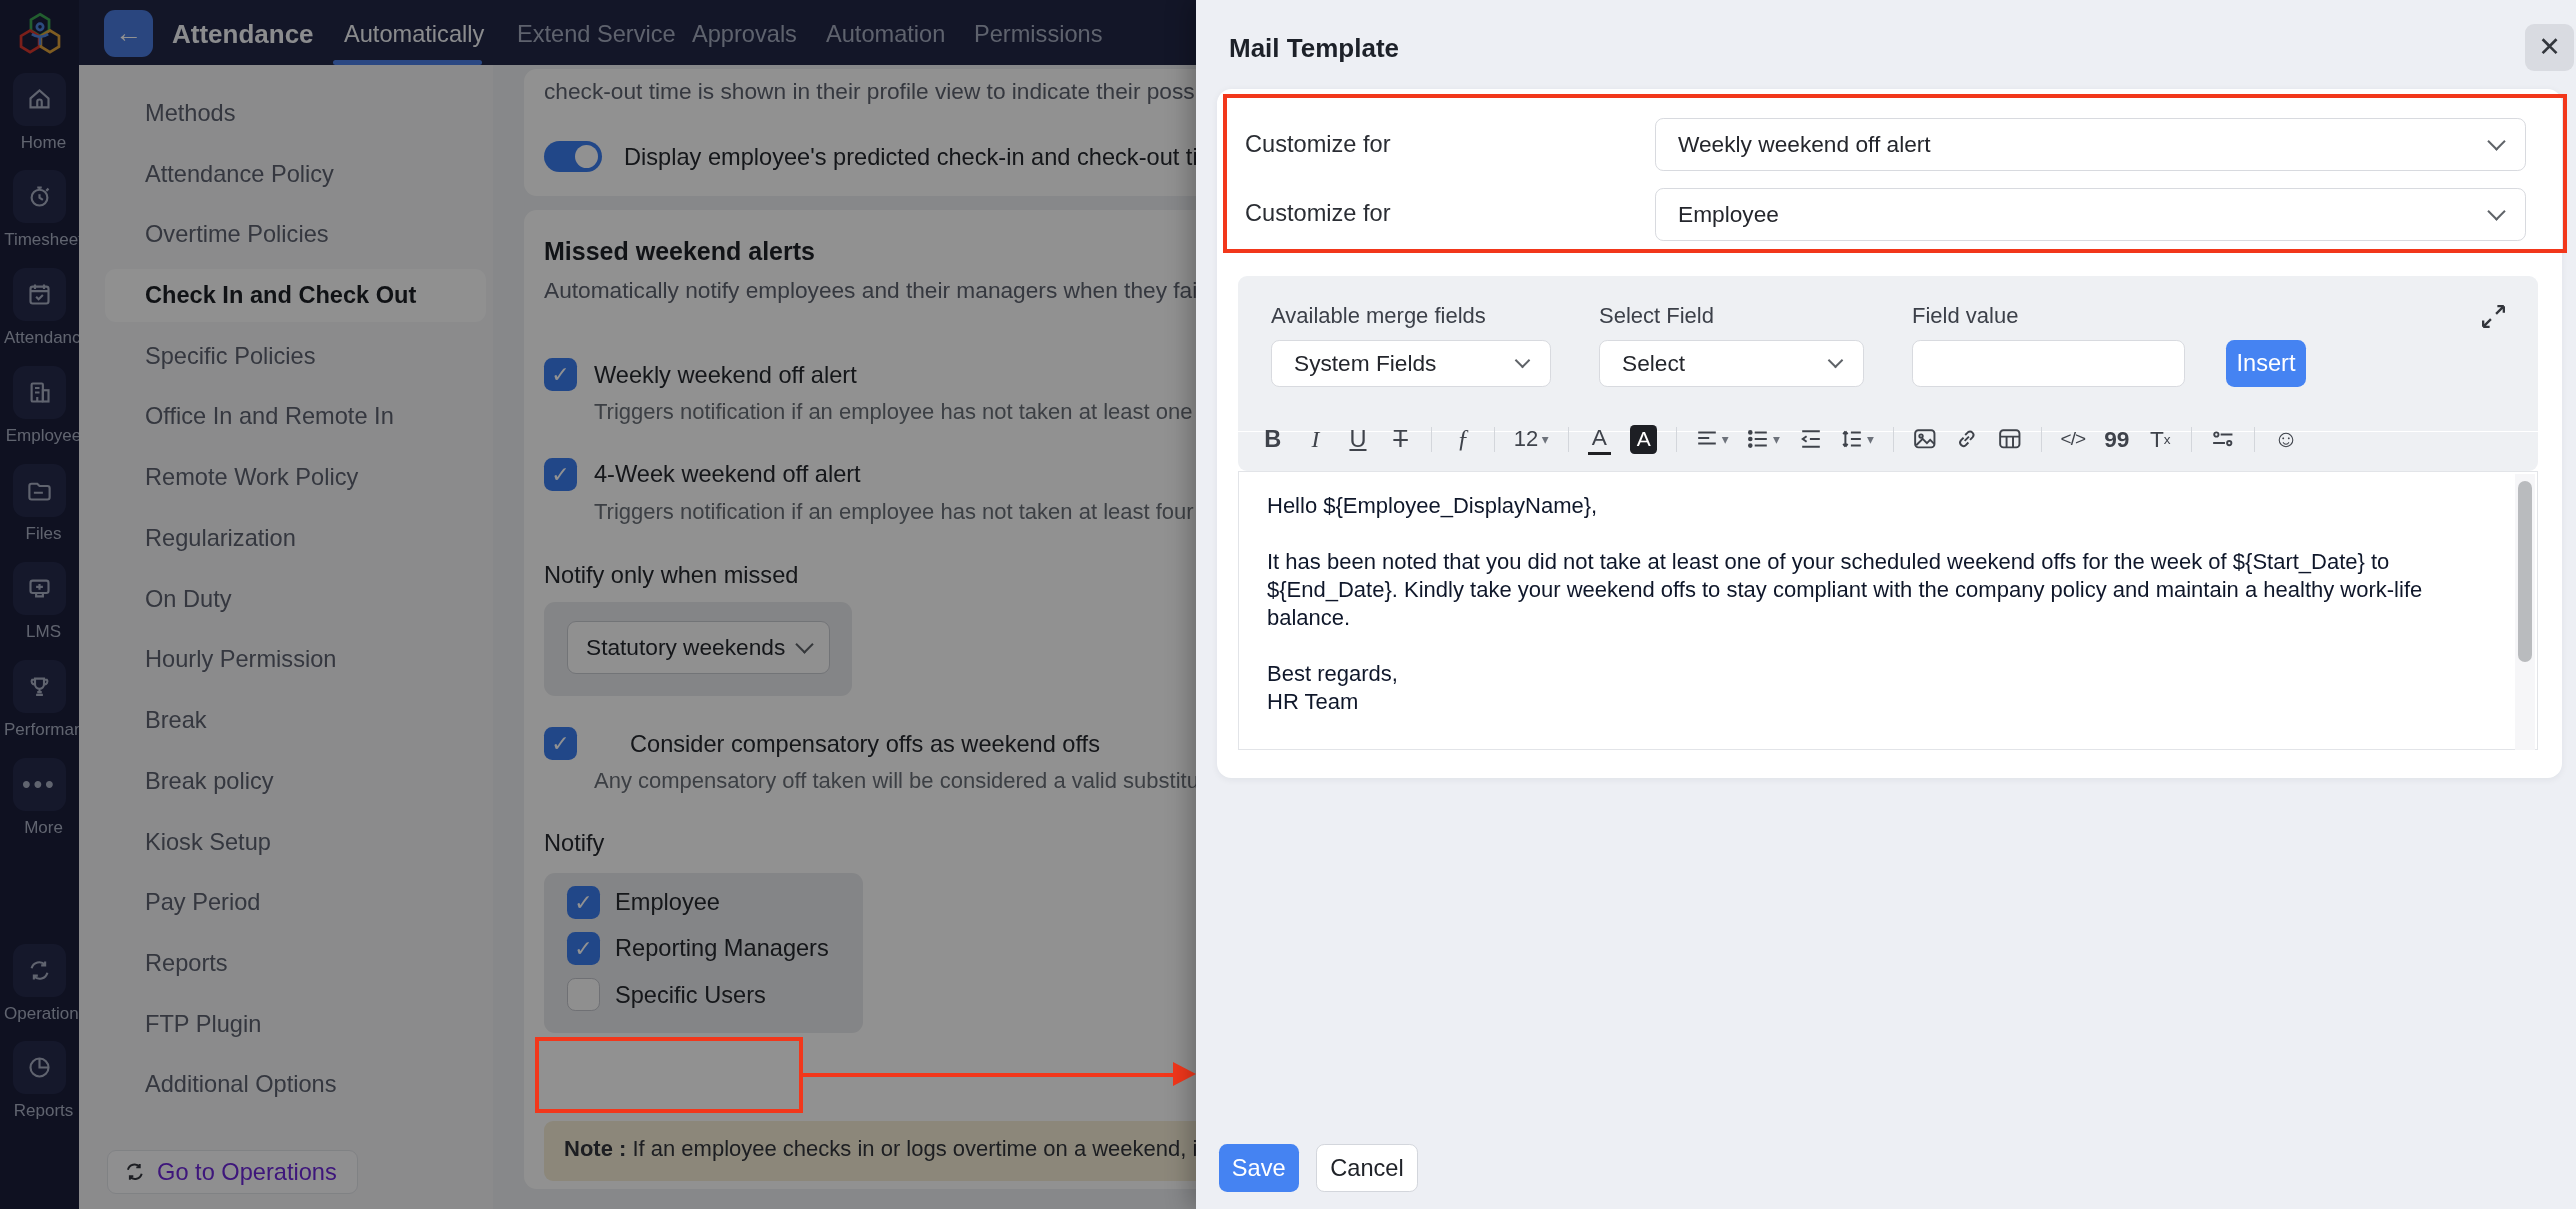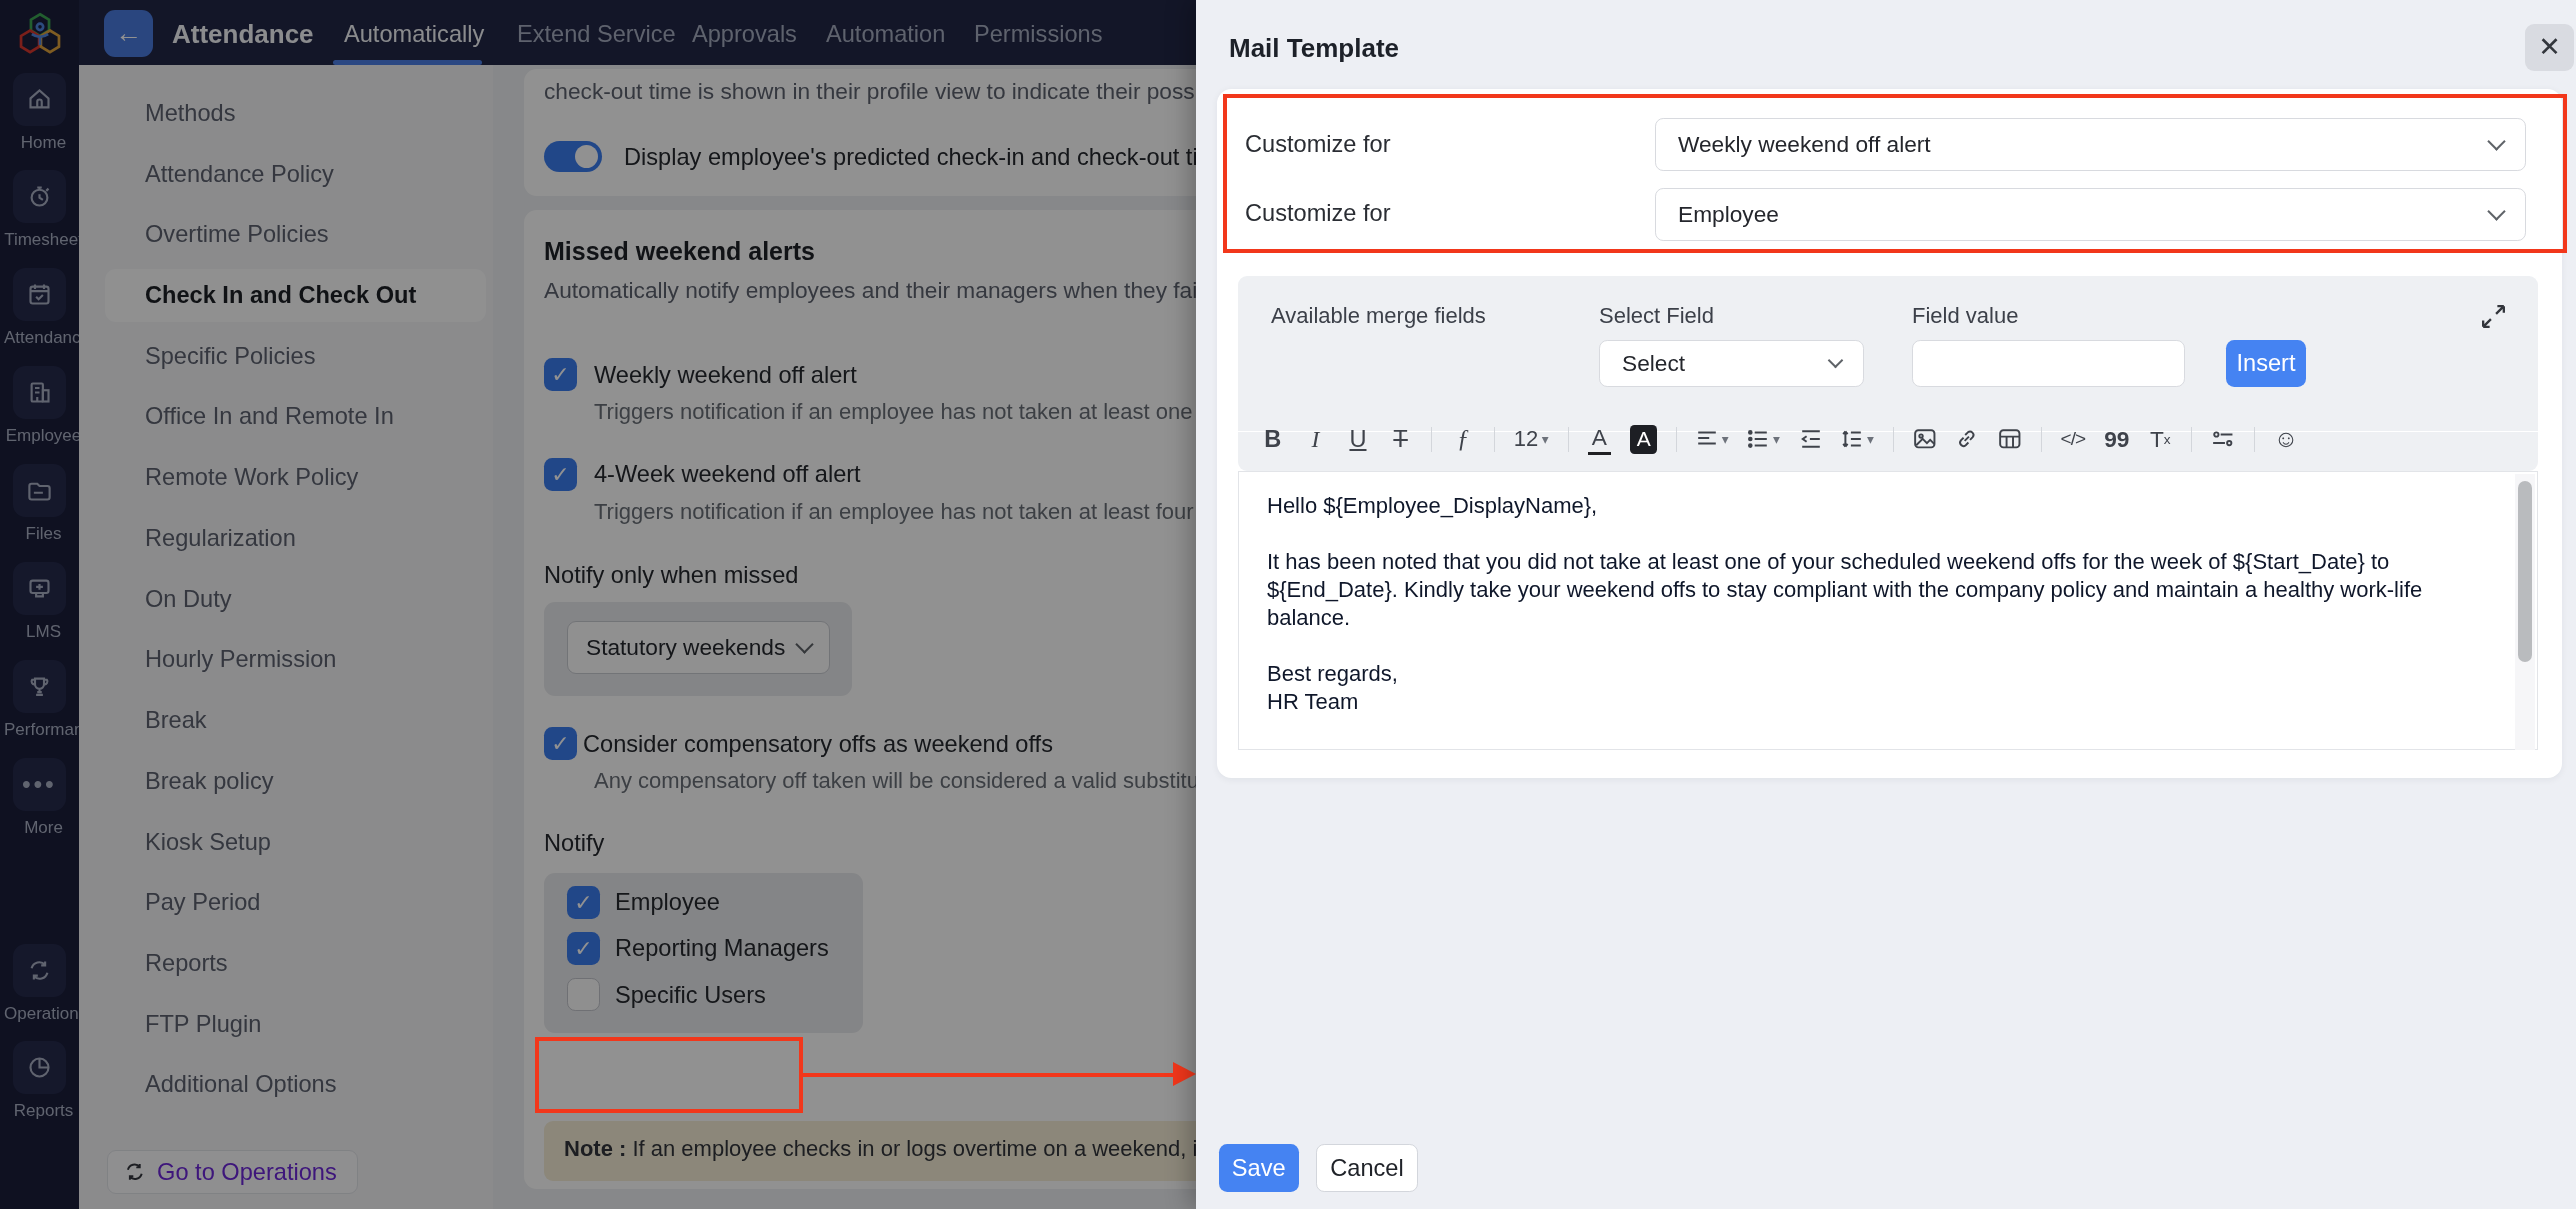--- a/index.html
+++ b/index.html
@@ -265,21 +265,21 @@
 <div class="abs desc nowrap" style="left:594px;top:499px;width:616px;">Triggers notification if an employee has not taken at least four weekend offs in four weeks.</div>
 
 <div class="abs cblabel" style="left:544px;top:562px;">Notify only when missed</div>
 <div class="abs graypanel" style="left:544px;top:602px;width:308px;height:94px;"></div>
 <div class="abs seldrop" style="left:567px;top:621px;width:263px;height:53px;">
   <span>Statutory weekends</span>
   <span class="chev"></span>
 </div>
 
 <div class="abs cb" style="left:544px;top:727px;">✓</div>
-<div class="abs cblabel" style="left:583px;top:731px;">Consider compensatory offs as weekend offs</div>
+<div class="abs cblabel" style="left:630px;top:731px;">Consider compensatory offs as weekend offs</div>
 <div class="abs desc nowrap" style="left:594px;top:768px;width:616px;">Any compensatory off taken will be considered a valid substitute for a missed weekend off.</div>
 
 <div class="abs cblabel" style="left:544px;top:830px;">Notify</div>
 <div class="abs graypanel" style="left:544px;top:873px;width:319px;height:160px;"></div>
 <div class="abs cb" style="left:567px;top:886px;">✓</div>
 <div class="abs cblabel" style="left:615px;top:889px;">Employee</div>
 <div class="abs cb" style="left:567px;top:932px;">✓</div>
 <div class="abs cblabel" style="left:615px;top:935px;">Reporting Managers</div>
 <div class="abs cb off" style="left:567px;top:978px;"></div>
 <div class="abs cblabel" style="left:615px;top:982px;">Specific Users</div>
@@ -319,20 +319,24 @@
     <span class="chev"></span>
   </div>
 
   <div class="abs mpanel" style="left:42px;top:276px;width:1300px;height:195px;"></div>
   <div class="abs" style="left:42px;top:431px;width:1300px;height:0.9px;background:#fff;"></div>
 
   <div class="abs plabel" style="left:75px;top:303px;">Available merge fields</div>
   <div class="abs plabel" style="left:403px;top:303px;">Select Field</div>
   <div class="abs plabel" style="left:716px;top:303px;">Field value</div>
 
+  <div class="abs mselect" style="left:75px;top:340px;width:280px;height:47px;">
+    <span>System Fields</span>
+    <span class="chev" style="width:9px;height:9px;"></span>
+  </div>
   <div class="abs mselect" style="left:403px;top:340px;width:265px;height:47px;">
     <span>Select</span>
     <span class="chev" style="width:9px;height:9px;"></span>
   </div>
   <div class="abs" style="left:716px;top:340px;width:273px;height:47px;background:#fff;border:1.4px solid #d8dadf;border-radius:8.2px;box-sizing:border-box;"></div>
   <div class="abs btn-blue" style="left:1030px;top:340px;width:80px;height:47px;">Insert</div>
 
   <div class="abs" style="left:1282px;top:301px;">
     <svg class="mini" width="31" height="31" viewBox="0 0 24 24" fill="none" stroke="#33363c" stroke-width="1.8">
         <path d="M14 10 L20 4 M20 4 h-5 M20 4 v5 M10 14 L4 20 M4 20 h5 M4 20 v-5"></path>

